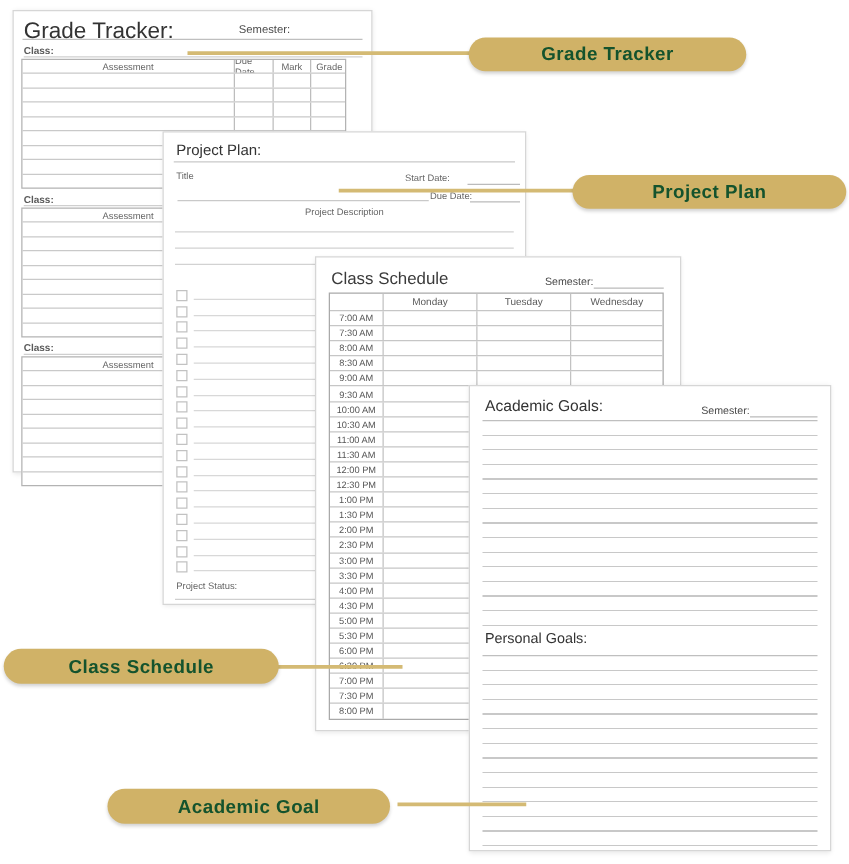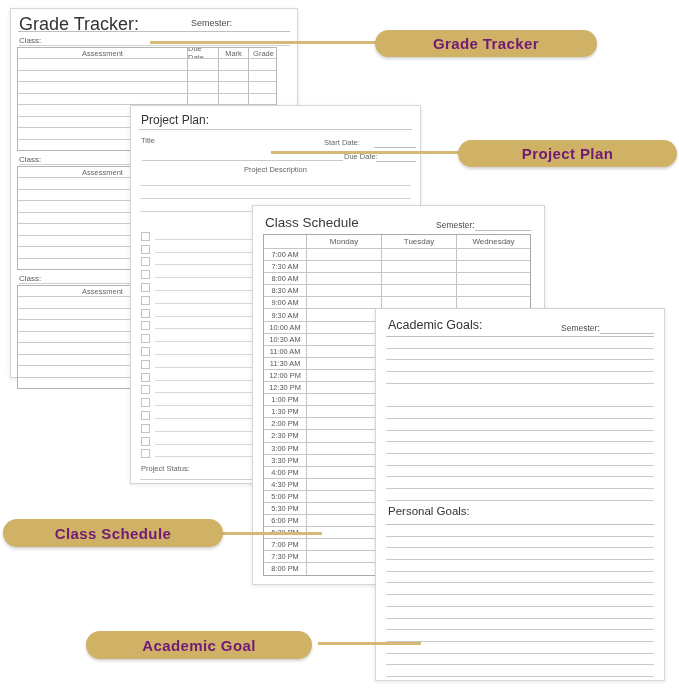--- a/index.html
+++ b/index.html
@@ -14,21 +14,21 @@
     position:absolute; background:#fff;
     border:1px solid #d6d6d6; box-shadow:0 1px 4px rgba(0,0,0,.10);
   }
 
   
   .p-grade { left:10px; top:8px; width:288px; height:370px; z-index:1; }
   .gt-top { position:relative; height:23px; margin:0 7px; border-bottom:1px solid #bfbfbf; }
   .gt-title { position:absolute; left:1px; top:5px; font-size:18px; color:#333; }
   .gt-sem { position:absolute; left:173px; top:9px; font-size:9px; color:#4a4a4a; }
   .gt-sec { }
-  .gt-class { position:relative; height:11px; margin:3px 7px 1px 8px; border-bottom:1px solid #cfcfcf; }
+  .gt-class { position:relative; height:11px; margin:3px 7px 1px 8px; border-bottom:1px solid #cfcfcf;font-weight:bold; }
   .gt-class-lbl { position:absolute; left:0; top:1px; font-size:8px; color:#5a5a5a; }
   .gt-table { margin:1px 20px 0 6px; border:1px solid #b3b3b3; background:#fff; }
   .gt-row { display:grid; grid-template-columns:169px 31px 30px 30px; height:11.5px; border-top:1px solid #c9c9c9; }
   .gt-row:first-child { border-top:none; }
   .gt-row.gt-head { height:10px; }
   .gt-cell { border-left:1px solid #bdbdbd; display:flex; align-items:center; justify-content:center;
              font-size:7.5px; color:#666; overflow:hidden; }
   .gt-cell.c0 { border-left:none; }
 
   
@@ -81,21 +81,21 @@
   .pg-lines { top:216px; height:153px; }
 
   
   .gold-line { position:absolute; height:3px; background:var(--line-gold,#d4ba74); z-index:10; }
   .gl-grade    { left:150px; top:41px;  width:229px; }
   .gl-project  { left:271px; top:151px; width:190px; }
   .gl-schedule { left:219px; top:532px; width:103px; }
   .gl-academic { left:318px; top:642px; width:103px; }
   .badge {
     position:absolute; z-index:11; display:flex; align-items:center; justify-content:center;
-    background:var(--badge-gold,#d0b267); color:#701a75; font-weight:bold; font-size:15px;
+    background:var(--badge-gold,#d0b267); color:#14532d; font-weight:bold; font-size:15px;
     letter-spacing:.4px; border-radius:14px; box-shadow:0 2px 3px rgba(0,0,0,.18); white-space:nowrap;
   }
   .b-grade    { left:375px; top:30px;  width:222px; height:27px; }
   .b-project  { left:458px; top:140px; width:219px; height:27px; }
   .b-schedule { left:3px;   top:519px; width:220px; height:28px; }
   .b-academic { left:86px;  top:631px; width:226px; height:28px; }
 </style>
 </head>
 <body>
 

